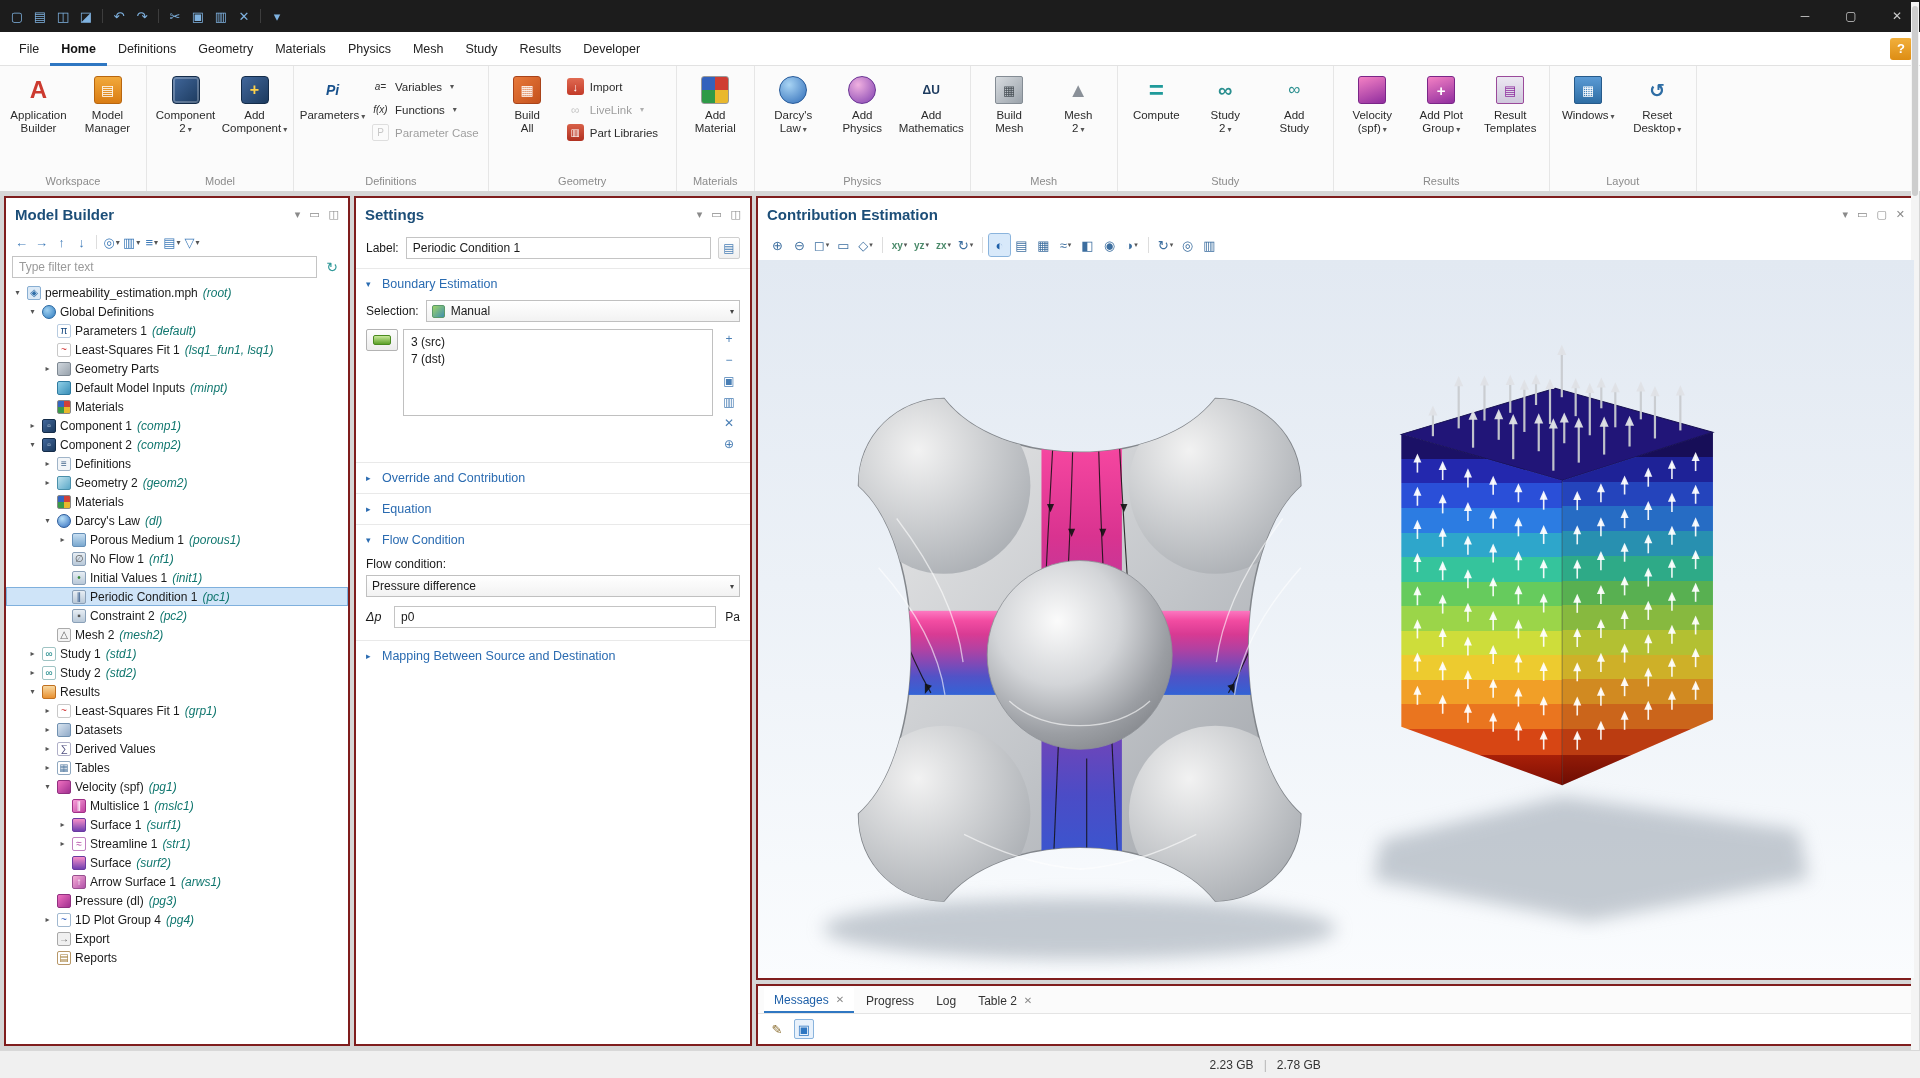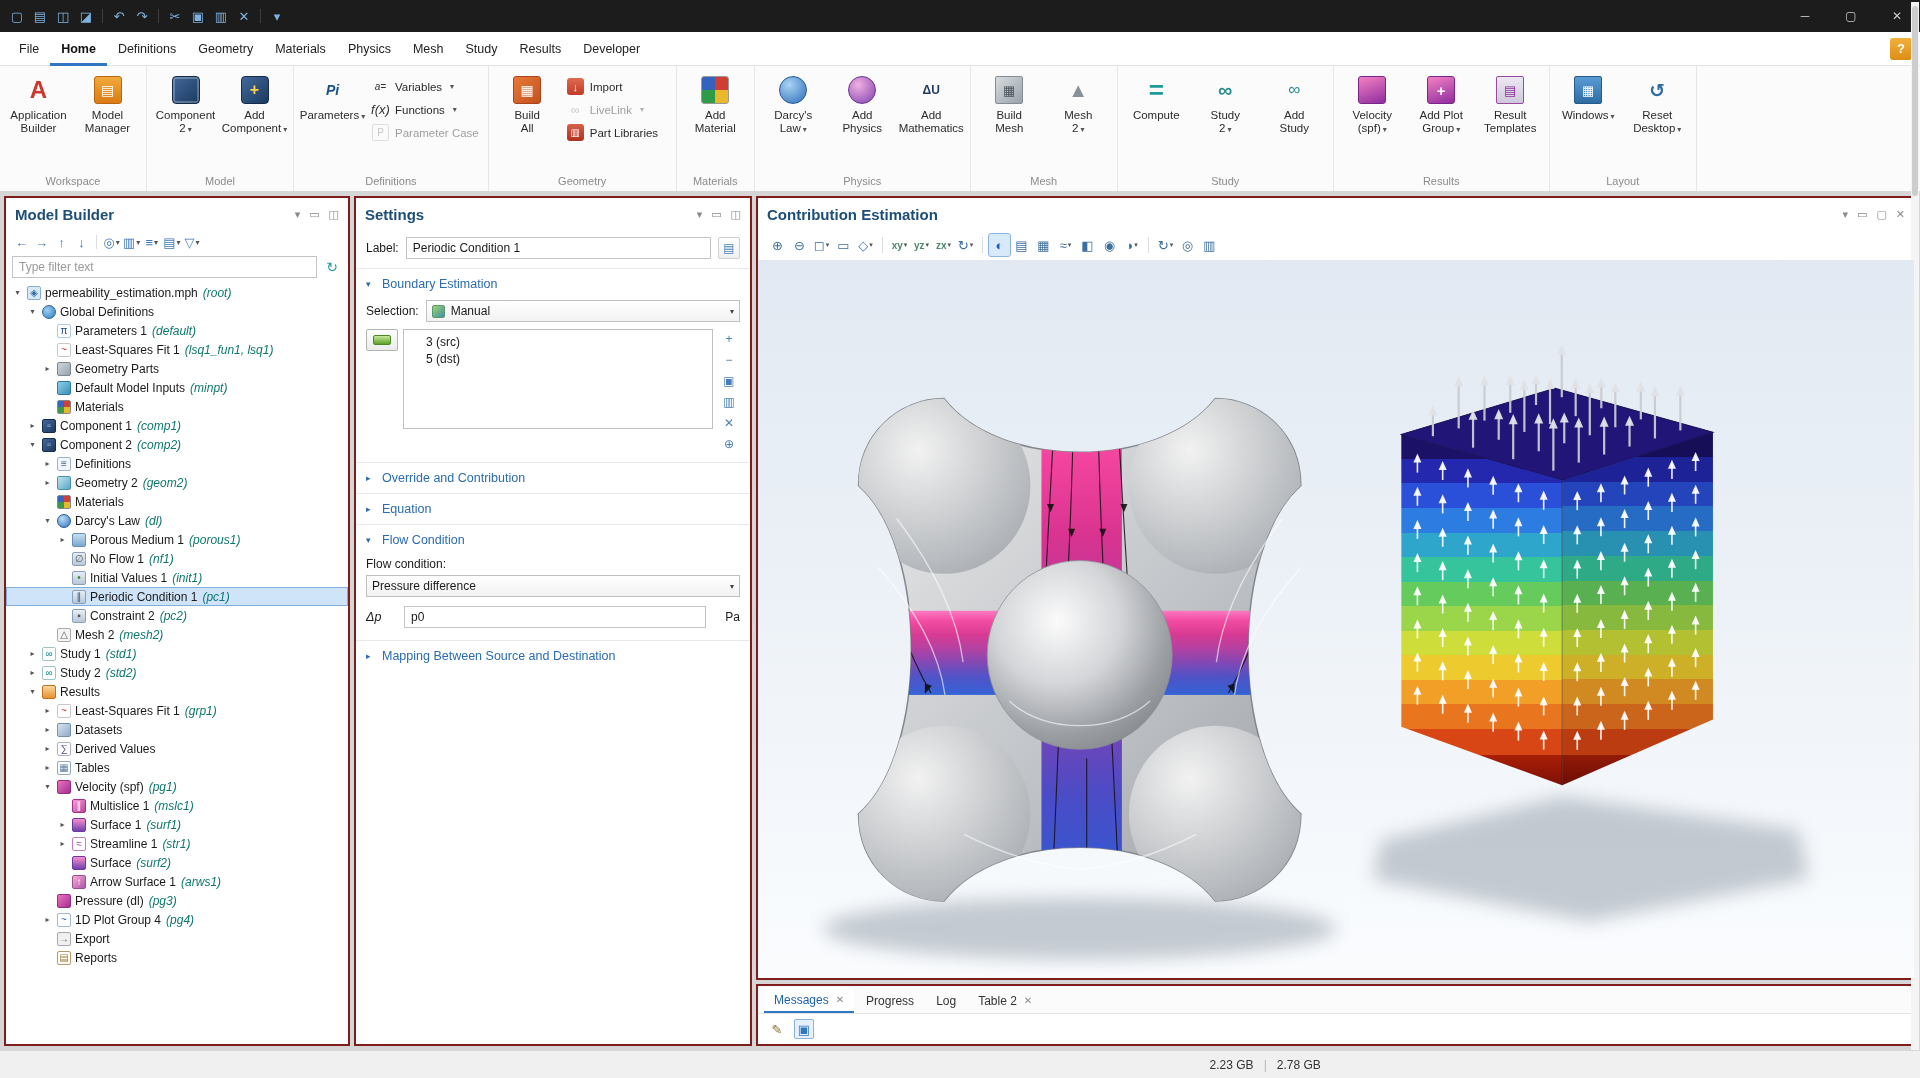--- a/index.html
+++ b/index.html
@@ -83,27 +83,27 @@
   .sel-row{display:flex;align-items:center;gap:7px;padding:1px 10px 7px}
   .sel-row label{color:#1a1a1a}
   .dropdown{flex:1;height:22px;border:1px solid #c0c0c0;display:flex;align-items:center;padding:0 5px;gap:6px;
             background:linear-gradient(#ffffff,#f2f2f2);font-size:12px}
   .dd-icon{width:13px;height:13px;border-radius:2px;background:linear-gradient(135deg,#9fd468,#3f8fae);border:1px solid #5a9a6a;flex:none}
   .dd-caret{margin-left:auto;font-size:8px;color:#444}
   .sel-body{display:flex;padding:0 10px 10px;gap:5px}
   .active-toggle{width:32px;height:22px;border:1px solid #b3b3b3;border-radius:2px;background:linear-gradient(#fdfdfd,#ececec);
                  display:flex;align-items:center;justify-content:center;flex:none}
   .active-led{width:18px;height:10px;border-radius:2px;background:linear-gradient(#c8e89a,#5ca028);border:1px solid #4a8a20}
-  .sel-list{flex:1;height:100px;border:1px solid #c0c0c0;background:#fff;padding:3px 22px;overflow:hidden}
+  .sel-list{flex:1;height:87px;border:1px solid #c0c0c0;background:#fff;padding:3px 7px;overflow:hidden}
   .sel-item{height:17px;display:flex;align-items:center;font-size:12px}
   .sel-tools{width:22px;display:flex;flex-direction:column;gap:4px;align-items:center;padding-top:1px}
   .sel-tool{width:18px;height:17px;display:flex;align-items:center;justify-content:center;color:#4a7fb5;font-size:12px;border-radius:2px}
   .flow-label{padding:2px 10px 4px}
   .flow-dd-wrap{padding:0 10px 9px}
-  .dp-row{display:flex;align-items:center;gap:16px;padding:0 10px 12px}
+  .dp-row{display:flex;align-items:center;gap:6px;padding:0 10px 12px}
   .dp-sym{font-style:italic;font-size:12.5px;width:22px}
   .dp-row .text-input{flex:1}
   .dp-unit{width:18px;text-align:right}
 
   
   .gfx-toolbar{height:30px;display:flex;align-items:center;padding:0 9px;gap:1px;flex:none}
   .g-btn{height:22px;min-width:21px;border-radius:2px;display:flex;align-items:center;justify-content:center;font-size:13px;color:#3c6e9f;padding:0 2px;gap:1px}
   .g-btn .txt{font-size:10px;color:#4a8a6a;font-weight:bold}
   .g-btn.active{background:#d8e9fa;outline:1px solid #8ab4dd;color:#1d5fa8}
   .g-sep{width:1px;height:16px;background:#ddd;margin:0 5px}
@@ -206,21 +206,21 @@
           <div class="ricon" style="color: rgb(24, 81, 140); font-style: italic; font-weight: bold; font-size: 14px;">Pi</div>
           <div class="rb-label">Parameters<span class="caret">▾</span></div>
         </div>
         <div class="rg-stack">
           <div class="ribbon-small">
             <div class="sicon" style="color: rgb(51, 51, 51); font-style: italic; font-size: 10px;">a=</div>
             <span>Variables</span>
             <span class="caret">▾</span>
           </div>
           <div class="ribbon-small">
-            <div class="sicon" style="color: rgb(51, 51, 51); font-style: italic; font-size: 13px;">f(x)</div>
+            <div class="sicon" style="color: rgb(51, 51, 51); font-style: italic; font-size: 10px;">f(x)</div>
             <span>Functions</span>
             <span class="caret">▾</span>
           </div>
           <div class="ribbon-small disabled">
             <div class="sicon" style="color: rgb(136, 136, 136); border: 1px solid rgb(187, 187, 187); border-radius: 2px; font-size: 10px;">P</div>
             <span>Parameter Case</span>
           </div>
         </div>
       </div>
       <div class="rg-label">Definitions</div>
@@ -604,21 +604,21 @@
           <span>Manual</span>
           <span class="dd-caret">▾</span>
         </div>
       </div>
       <div class="sel-body">
         <div class="active-toggle">
             <div class="active-led"></div>
           </div>
         <div class="sel-list" id="sel-list">
             <div class="sel-item">3 (src)</div>
-            <div class="sel-item">5 (dst)</div>
+            <div class="sel-item">7 (dst)</div>
           </div>
         <div class="sel-tools" id="sel-tools">
             <div class="sel-tool">+</div>
             <div class="sel-tool">−</div>
             <div class="sel-tool">▣</div>
             <div class="sel-tool">▥</div>
             <div class="sel-tool">✕</div>
             <div class="sel-tool">⊕</div>
           </div>
       </div>

